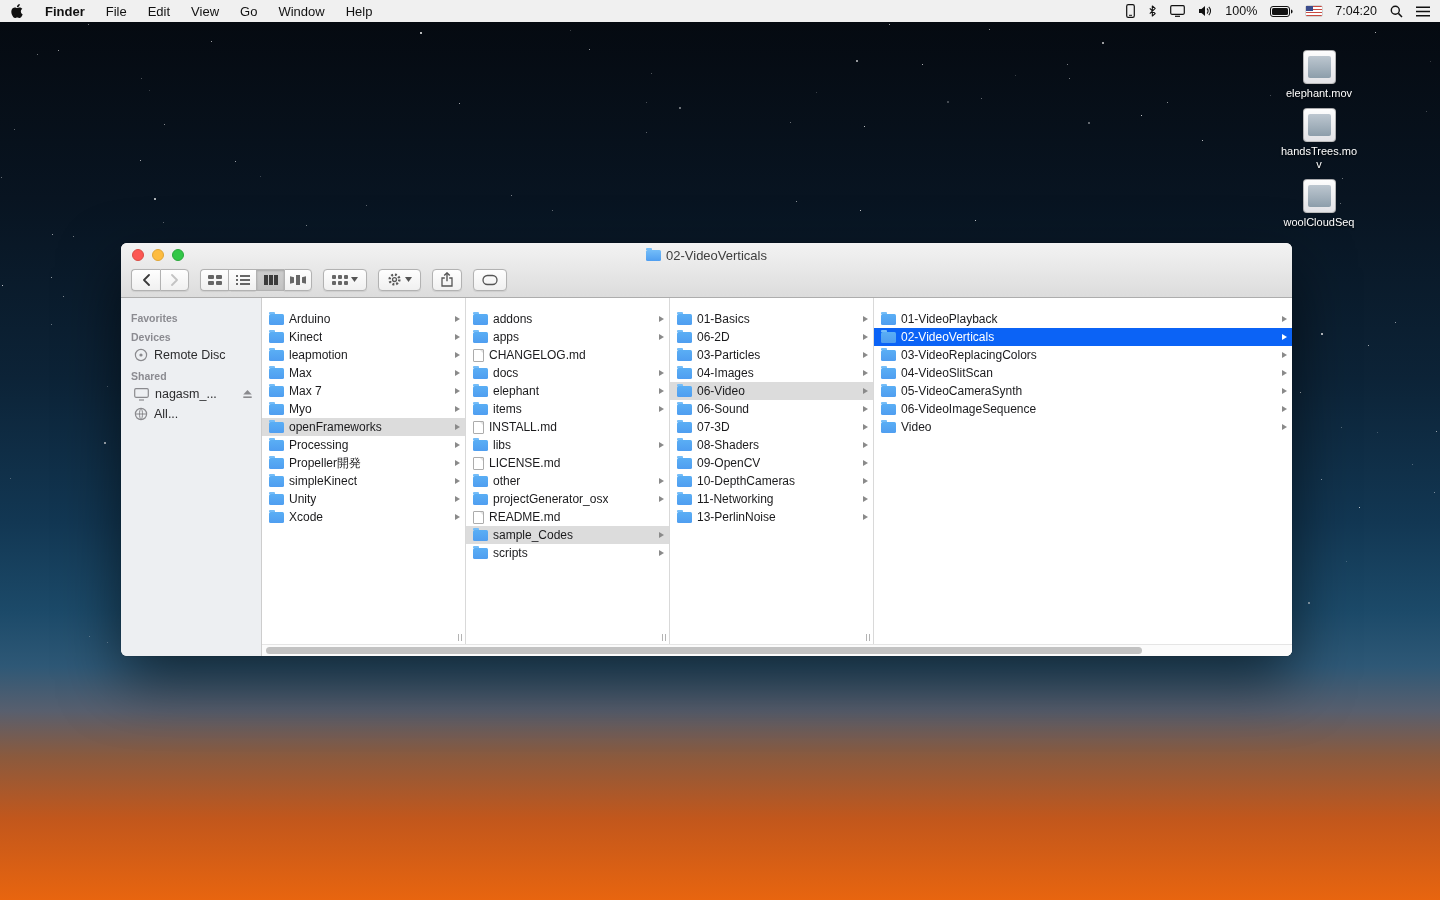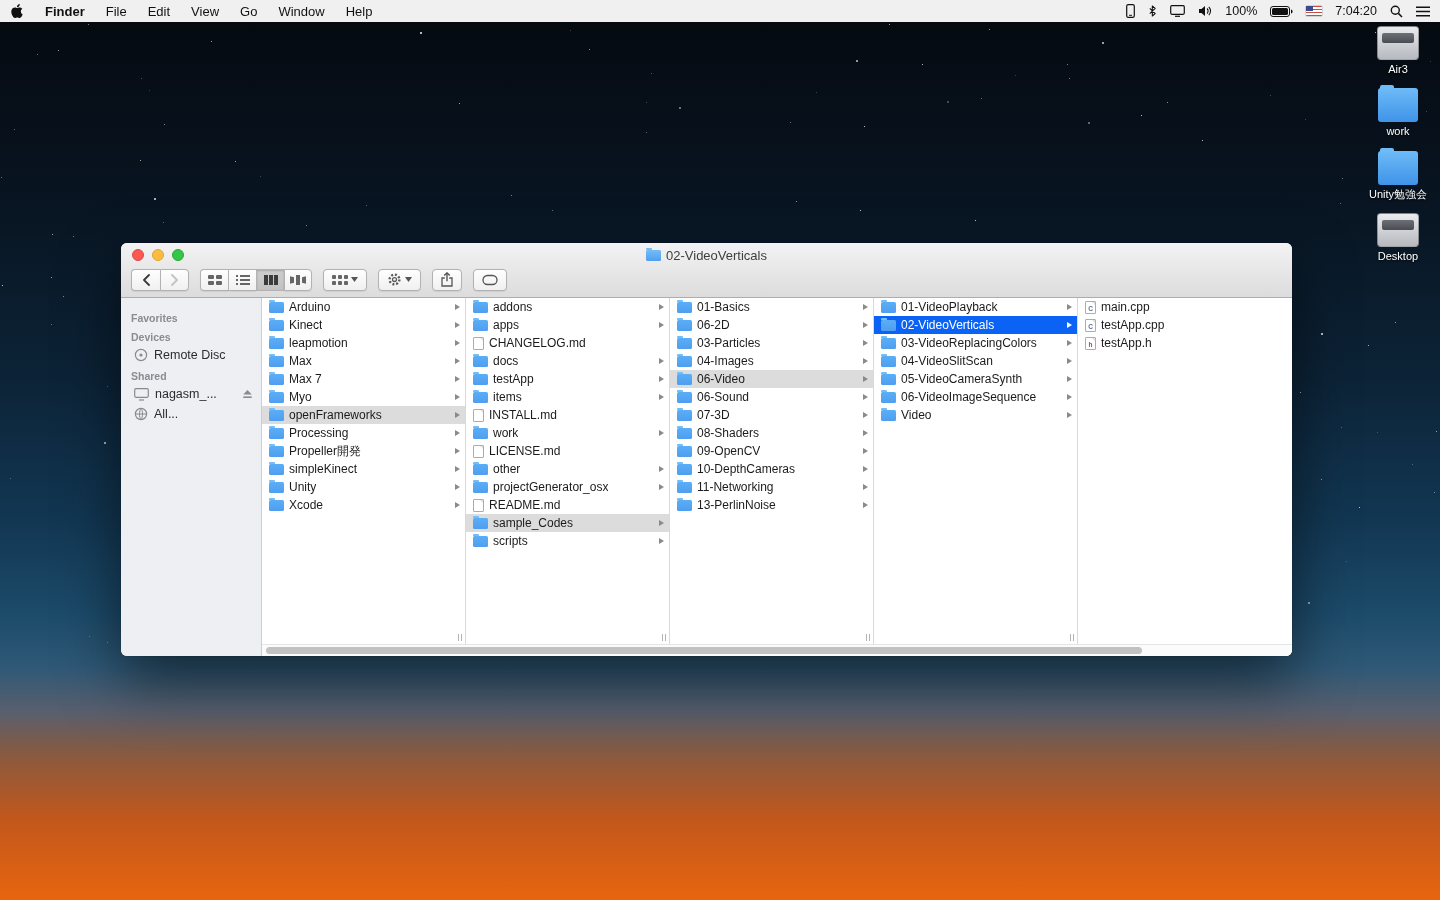--- a/index.html
+++ b/index.html
@@ -97,21 +97,21 @@
   .sidebar { width:141px; flex:none; background:#edeff2; border-right:1px solid #cdcdcd;
     padding-top:9px; font-size:12.5px; color:#2c2c2e; overflow:hidden; }
   .sb-header { padding:5px 10px 2px 10px; font-size:10.5px; font-weight:700; color:#8b8b91; }
   .sb-item { display:flex; align-items:center; gap:6px; padding:3px 8px 3px 13px; cursor:default; }
   .sb-item .ic { flex:none; }
   .sb-label { white-space:nowrap; overflow:hidden; text-overflow:ellipsis; }
   .sb-eject { margin-left:auto; }
 
   .content { flex:1; display:flex; flex-direction:column; min-width:0; background:#fff; }
   .cols { flex:1; display:flex; overflow:hidden; }
-  .col { width:204px; flex:none; border-right:1px solid #d9d9d9; padding-top:0; position:relative; }
+  .col { width:204px; flex:none; border-right:1px solid #d9d9d9; padding-top:12px; position:relative; }
   .col:last-child { flex:1; width:auto; border-right:none; }
   .col:not(:last-child)::after { content:""; position:absolute; right:3px; bottom:3px; width:2px; height:7px;
     border-left:1px solid #b3b3b3; border-right:1px solid #b3b3b3; }
   .row { display:flex; align-items:center; height:18px; padding:0 5px 0 7px; font-size:12px; color:#1b1b1d; cursor:default; }
   .row .lb { margin-left:5px; white-space:nowrap; overflow:hidden; text-overflow:ellipsis; }
   .row .arr { margin-left:auto; flex:none; width:0; height:0;
     border-top:3.5px solid transparent; border-bottom:3.5px solid transparent; border-left:5px solid #8a8a8a; }
   .row.sel-blue { color:#fff; }
   .row.sel-blue .arr { border-left-color:#fff; }
   .mini-doc { position:relative; width:11px; height:13px; flex:none; background:#fff;
@@ -345,36 +345,32 @@
           </svg>
         </span>
       <span class="ic">
           <svg width="14" height="11" viewBox="0 0 14 11">
             <path d="M0 1.2h14M0 5.5h14M0 9.8h14" stroke="#111" stroke-width="1.4"></path>
           </svg>
         </span>
     </div>
   </div>
 
-  <div class="dcol dcol-edge">
+  <div class="dcol dcol-inner">
       <div class="d-icon">
-        <div class="art art-disk"></div>
-        <div class="cap">Air3</div>
+        <div class="art art-movie"></div>
+        <div class="cap">elephant.mov</div>
       </div>
       <div class="d-icon">
-        <div class="art art-folder"></div>
-        <div class="cap">work</div>
+        <div class="art art-movie"></div>
+        <div class="cap">handsTrees.mov</div>
       </div>
       <div class="d-icon">
-        <div class="art art-folder"></div>
-        <div class="cap">Unity勉強会</div>
-      </div>
-      <div class="d-icon">
-        <div class="art art-disk"></div>
-        <div class="cap">Desktop</div>
+        <div class="art art-movie"></div>
+        <div class="cap">woolCloudSeq</div>
       </div>
     </div>
 
   <div class="window">
     <div class="chrome">
       <div class="titlebar">
         <div class="lights">
           <span class="light red"></span>
           <span class="light yellow"></span>
           <span class="light green"></span>
@@ -620,35 +616,35 @@
                 <span class="mini-doc"></span>
                 <span class="lb">CHANGELOG.md</span>
               </div>
               <div class="row">
                 <span class="mini-folder" style="background: linear-gradient(rgb(90, 174, 245), rgb(79, 158, 240));"></span>
                 <span class="lb">docs</span>
                 <span class="arr"></span>
               </div>
               <div class="row">
                 <span class="mini-folder" style="background: linear-gradient(rgb(90, 174, 245), rgb(79, 158, 240));"></span>
-                <span class="lb">testApp</span>
+                <span class="lb">elephant</span>
                 <span class="arr"></span>
               </div>
               <div class="row">
                 <span class="mini-folder" style="background: linear-gradient(rgb(90, 174, 245), rgb(79, 158, 240));"></span>
                 <span class="lb">items</span>
                 <span class="arr"></span>
               </div>
               <div class="row">
                 <span class="mini-doc"></span>
                 <span class="lb">INSTALL.md</span>
               </div>
               <div class="row">
                 <span class="mini-folder" style="background: linear-gradient(rgb(90, 174, 245), rgb(79, 158, 240));"></span>
-                <span class="lb">work</span>
+                <span class="lb">libs</span>
                 <span class="arr"></span>
               </div>
               <div class="row">
                 <span class="mini-doc"></span>
                 <span class="lb">LICENSE.md</span>
               </div>
               <div class="row">
                 <span class="mini-folder" style="background: linear-gradient(rgb(90, 174, 245), rgb(79, 158, 240));"></span>
                 <span class="lb">other</span>
                 <span class="arr"></span>
@@ -763,40 +759,20 @@
               </div>
               <div class="row">
                 <span class="mini-folder" style="background: linear-gradient(rgb(90, 174, 245), rgb(79, 158, 240));"></span>
                 <span class="lb">06-VideoImageSequence</span>
                 <span class="arr"></span>
               </div>
               <div class="row">
                 <span class="mini-folder" style="background: linear-gradient(rgb(90, 174, 245), rgb(79, 158, 240));"></span>
                 <span class="lb">Video</span>
                 <span class="arr"></span>
-              </div>
-            </div>
-            <div class="col">
-              <div class="row">
-                <span class="mini-doc">
-                  <i class="bdg" style="color: rgb(95, 106, 146);">C</i>
-                </span>
-                <span class="lb">main.cpp</span>
-              </div>
-              <div class="row">
-                <span class="mini-doc">
-                  <i class="bdg" style="color: rgb(95, 106, 146);">C</i>
-                </span>
-                <span class="lb">testApp.cpp</span>
-              </div>
-              <div class="row">
-                <span class="mini-doc">
-                  <i class="bdg" style="color: rgb(194, 58, 48);">h</i>
-                </span>
-                <span class="lb">testApp.h</span>
               </div>
             </div>
           </div>
         <div class="hscroll">
           <div class="hthumb"></div>
         </div>
       </div>
     </div>
 
   </div>

